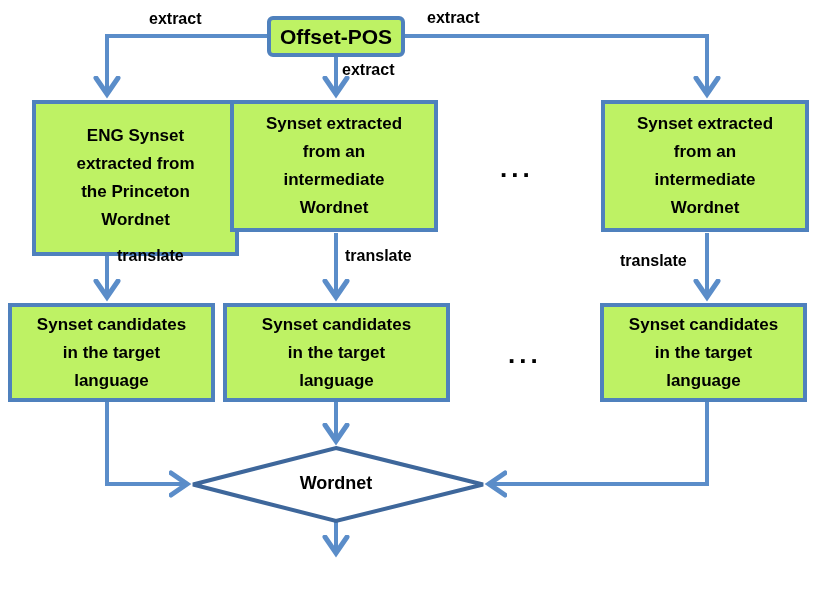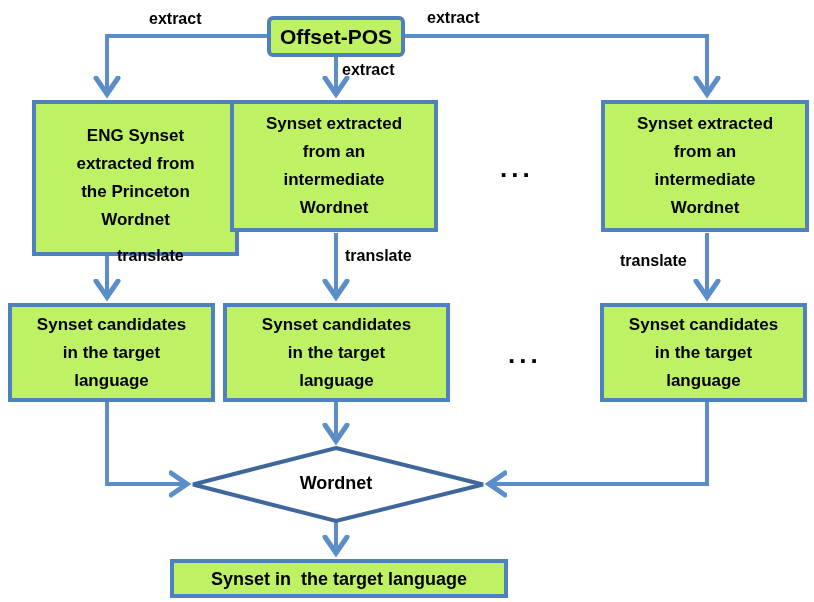--- a/index.html
+++ b/index.html
@@ -135,15 +135,14 @@
   <div class="box" id="r2-m">Synset candidates
 in the target
 language</div>
   <div class="box" id="r2-r">Synset candidates
 in the target
 language</div>
   <div class="dots" id="dots-row2">...</div>
 
   <div id="ranking-label">Wordnet</div>
 
-  <div class="box" id="box-bottom">Synset in  the target language</div>
 
 </div>
 
 </body></html>

